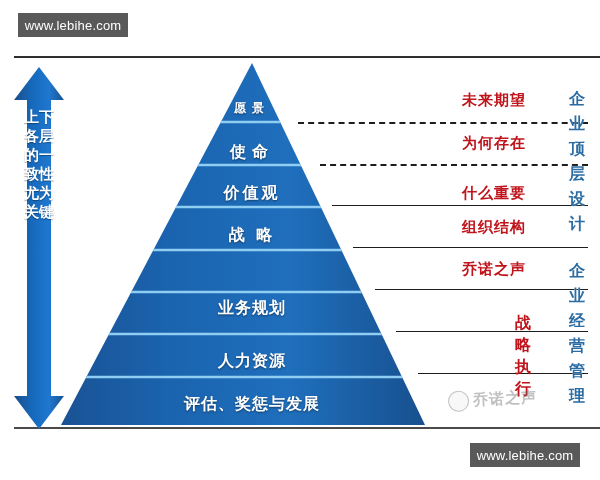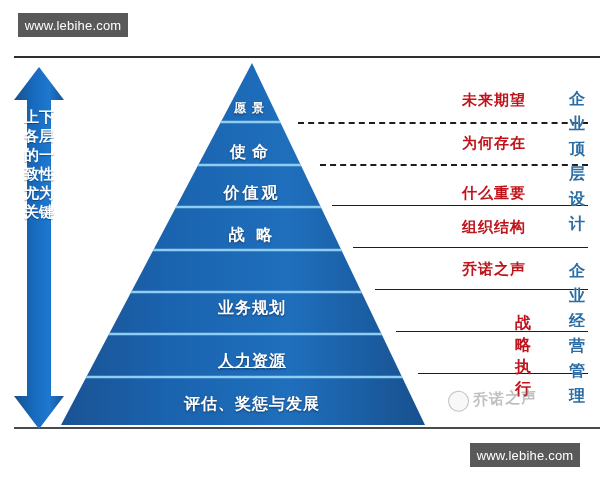--- a/index.html
+++ b/index.html
@@ -207,21 +207,21 @@
         <line x1="0" y1="317" x2="382" y2="317"></line>
       </g>
     </g>
   </svg>
 
   <div class="tier-label" style="left:212px; top:100px; width:80px; font-size:12px; letter-spacing:6px;">愿景</div>
   <div class="tier-label" style="left:212px; top:142px; width:80px; font-size:16px; letter-spacing:6px;">使命</div>
   <div class="tier-label" style="left:202px; top:183px; width:100px; font-size:16px; letter-spacing:3px;">价值观</div>
   <div class="tier-label" style="left:202px; top:225px; width:100px; font-size:16px; letter-spacing:3px;">战 略</div>
   <div class="tier-label" style="left:192px; top:267px; width:120px; font-size:16px; letter-spacing:1px;margin-top:31px;">业务规划</div>
-  <div class="tier-label" style="left:192px; top:351px; width:120px; font-size:16px; letter-spacing:1px;text-decoration:underline;">人力资源</div>
+  <div class="tier-label" style="left:192px; top:351px; width:120px; font-size:16px; letter-spacing:1px;">人力资源</div>
   <div class="tier-label" style="left:167px; top:394px; width:170px; font-size:16px; letter-spacing:1px;">评估、奖惩与发展</div>
 
   <div class="sep dashed" style="left:298px; top:122px; width:290px;"></div>
   <div class="sep dashed" style="left:320px; top:164px; width:268px;"></div>
   <div class="sep solid" style="left:332px; top:205px; width:256px;"></div>
   <div class="sep solid" style="left:353px; top:247px; width:235px;"></div>
   <div class="sep solid" style="left:375px; top:289px; width:213px;"></div>
   <div class="sep solid" style="left:396px; top:331px; width:192px;"></div>
   <div class="sep solid" style="left:418px; top:373px; width:170px;"></div>
 

